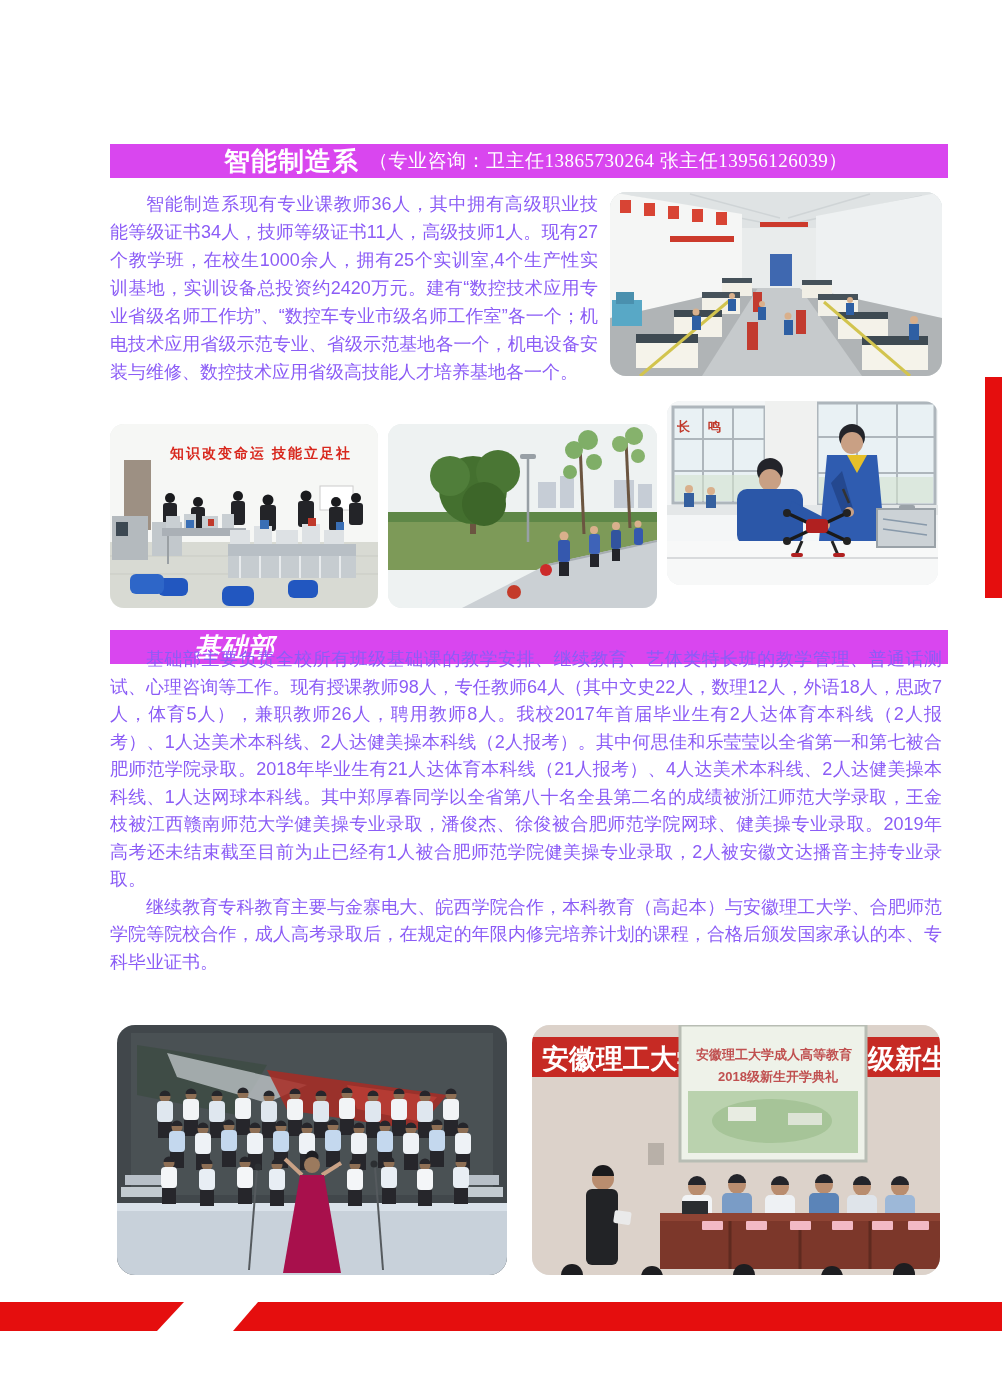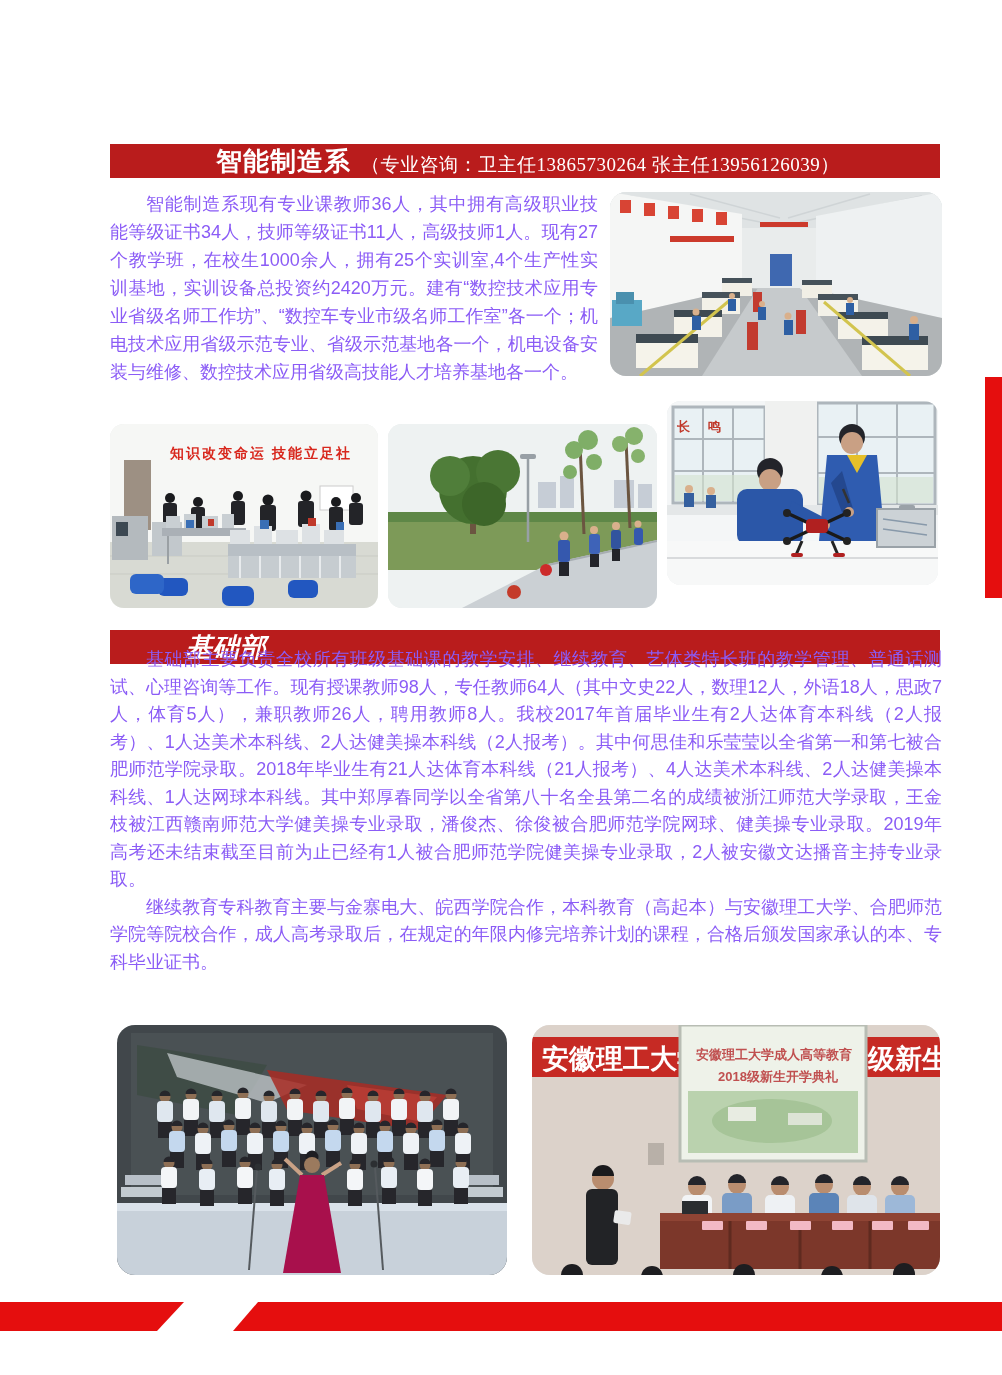--- a/index.html
+++ b/index.html
@@ -1,20 +1,20 @@
 <!DOCTYPE html>
 <html><head>
 <meta charset="utf-8">
 <style>
   html,body{margin:0;padding:0;background:#ffffff;}
   .page{position:relative;width:1002px;height:1375px;background:#ffffff;overflow:hidden;
         font-family:"Liberation Sans","DejaVu Sans",sans-serif;}
   
-  .banner{position:absolute;left:110px;width:830px;height:34px;background:#b91c1c;color:#fff;
-          display:flex;align-items:flex-end;}
+  .banner{position:absolute;left:110px;width:830px;height:34px;background:#d946ef;color:#fff;
+          display:flex;align-items:center;padding-left:8px;}
   .banner-1{top:144px;}
   .banner-2{top:630px;}
   .banner-title{font-weight:bold;font-size:26px;letter-spacing:1px;line-height:34px;}
   .banner-1 .banner-title{margin-left:106px;}
   .banner-2 .banner-title{margin-left:76px;font-style:italic;}
   .banner-contact{font-size:19px;margin-left:10px;white-space:pre;letter-spacing:.5px;font-family:Liberation Serif, serif;}
   .banner-2 .banner-contact{margin-left:2px;font-size:18px;}
   
   .sec1-body{position:absolute;left:110px;top:190px;width:832px;}
   .sec2-body{position:absolute;left:110px;top:646px;width:832px;}

